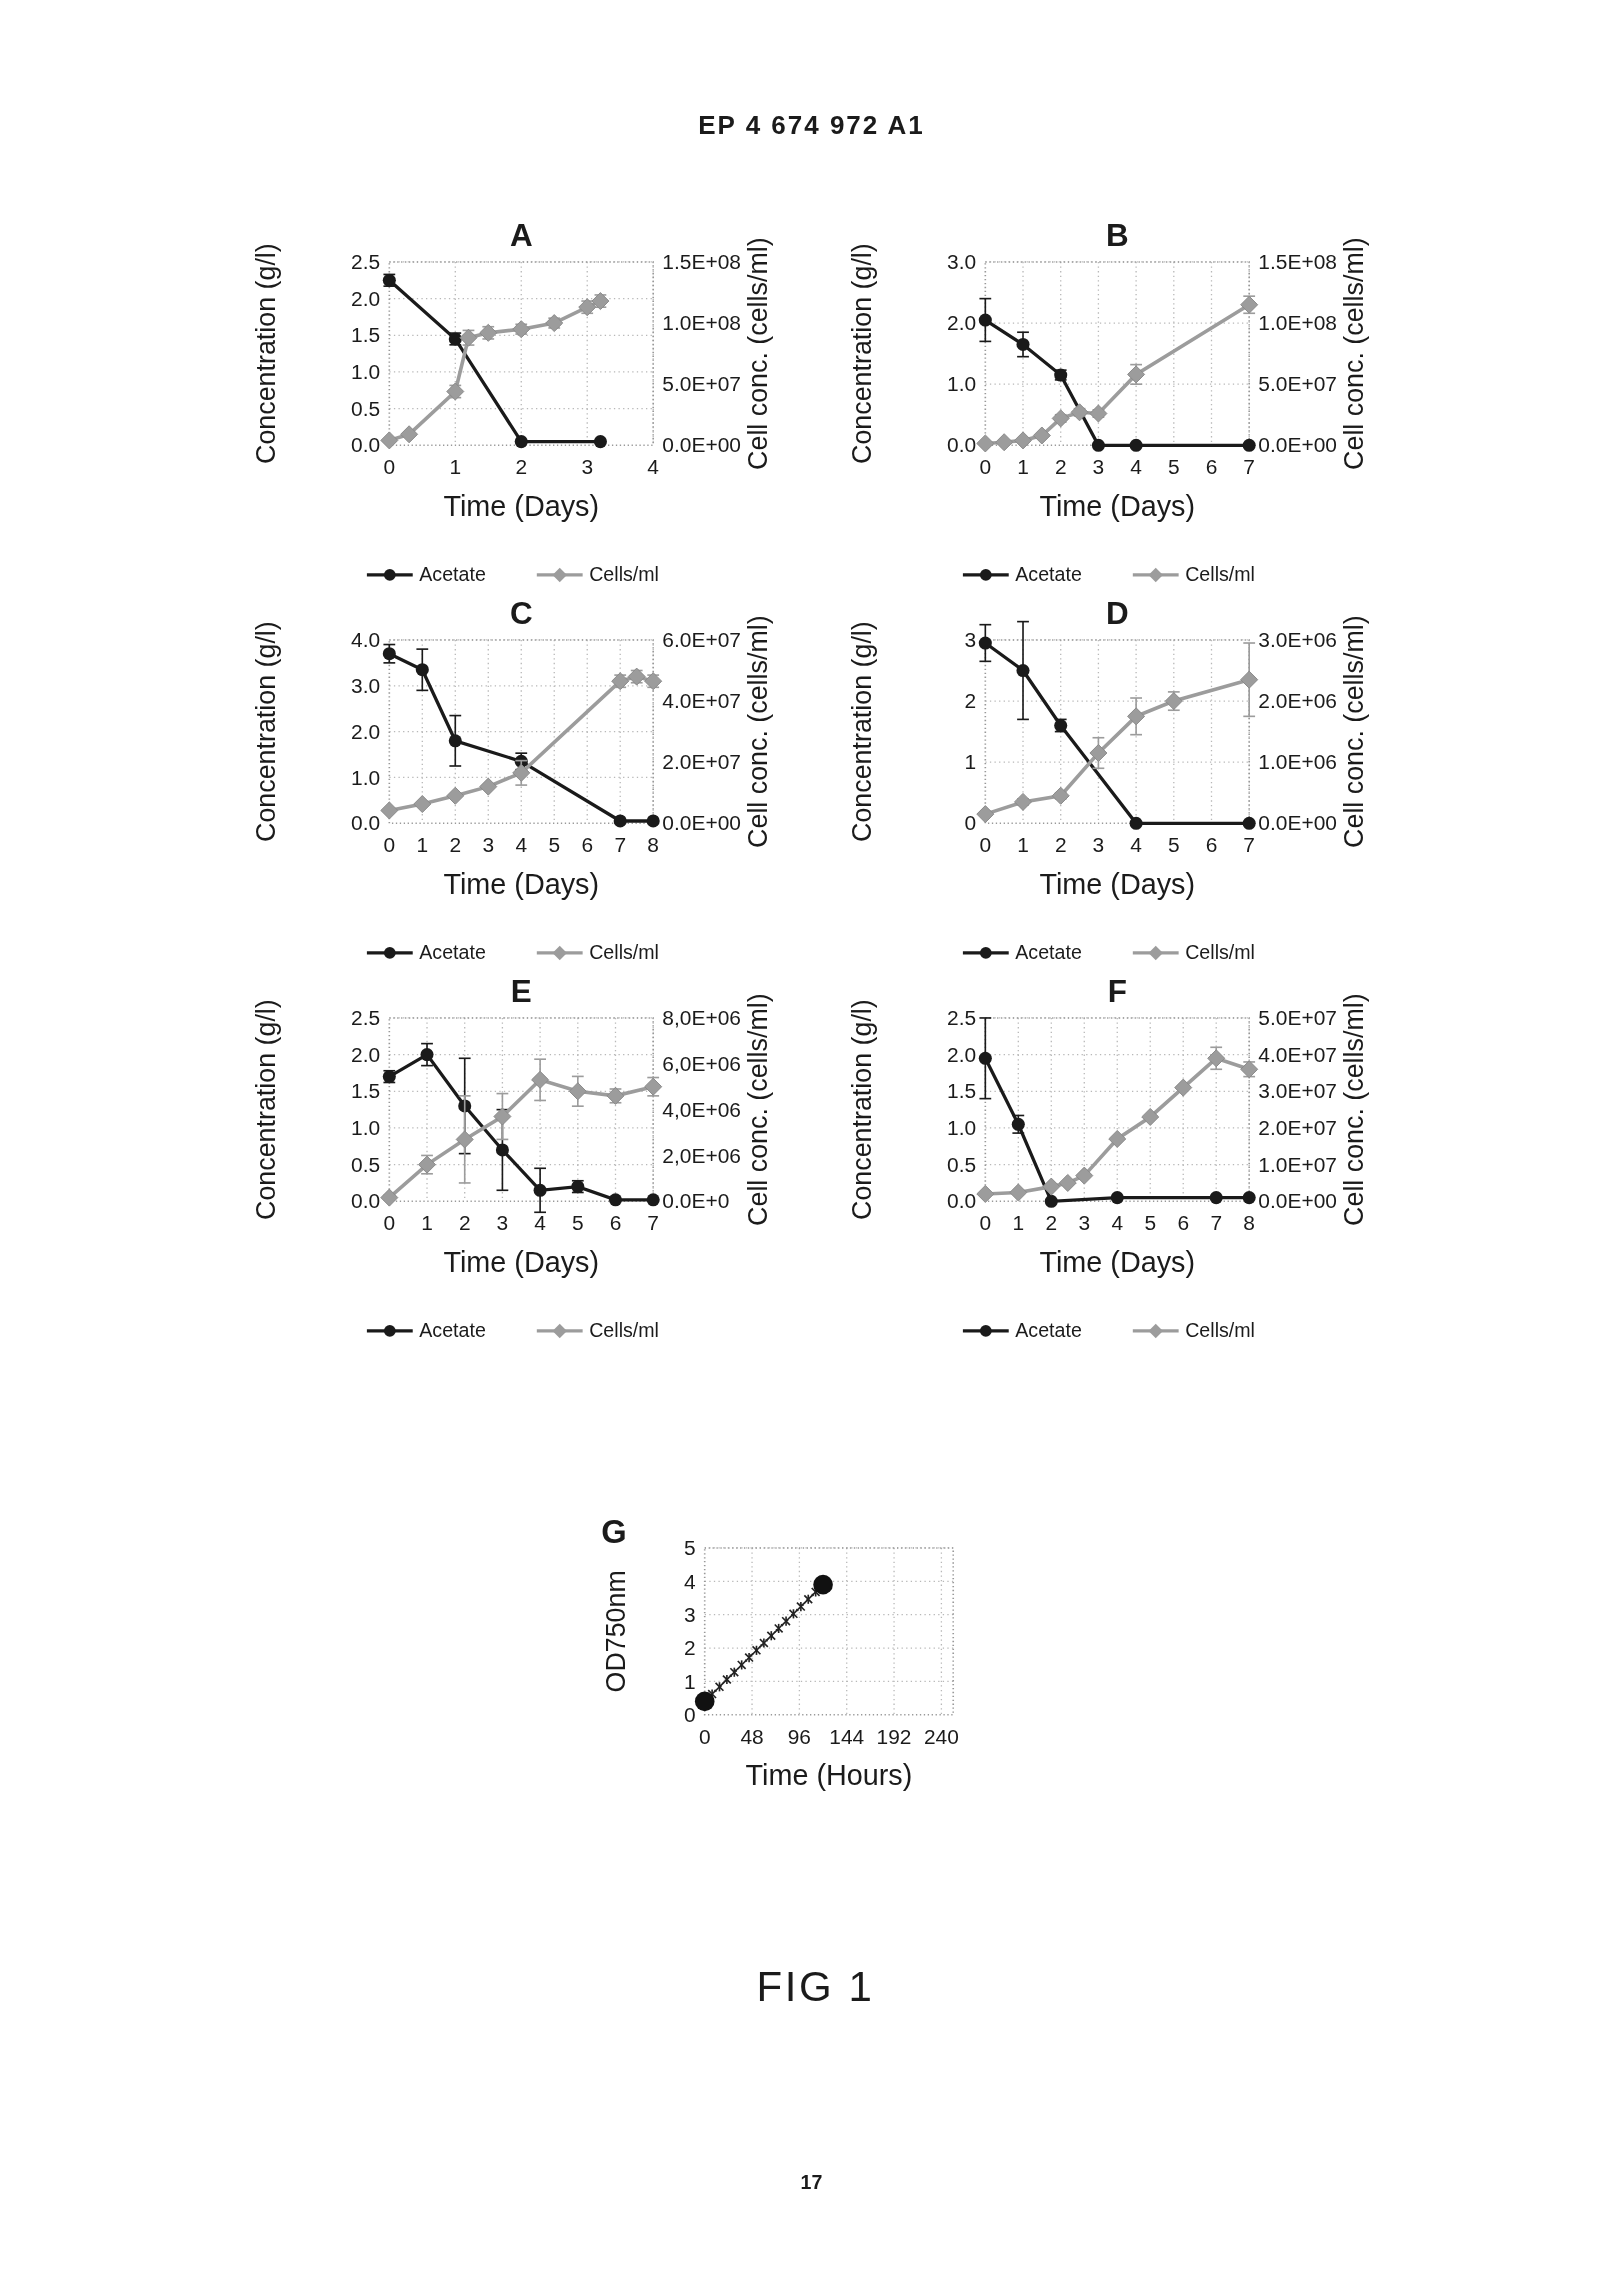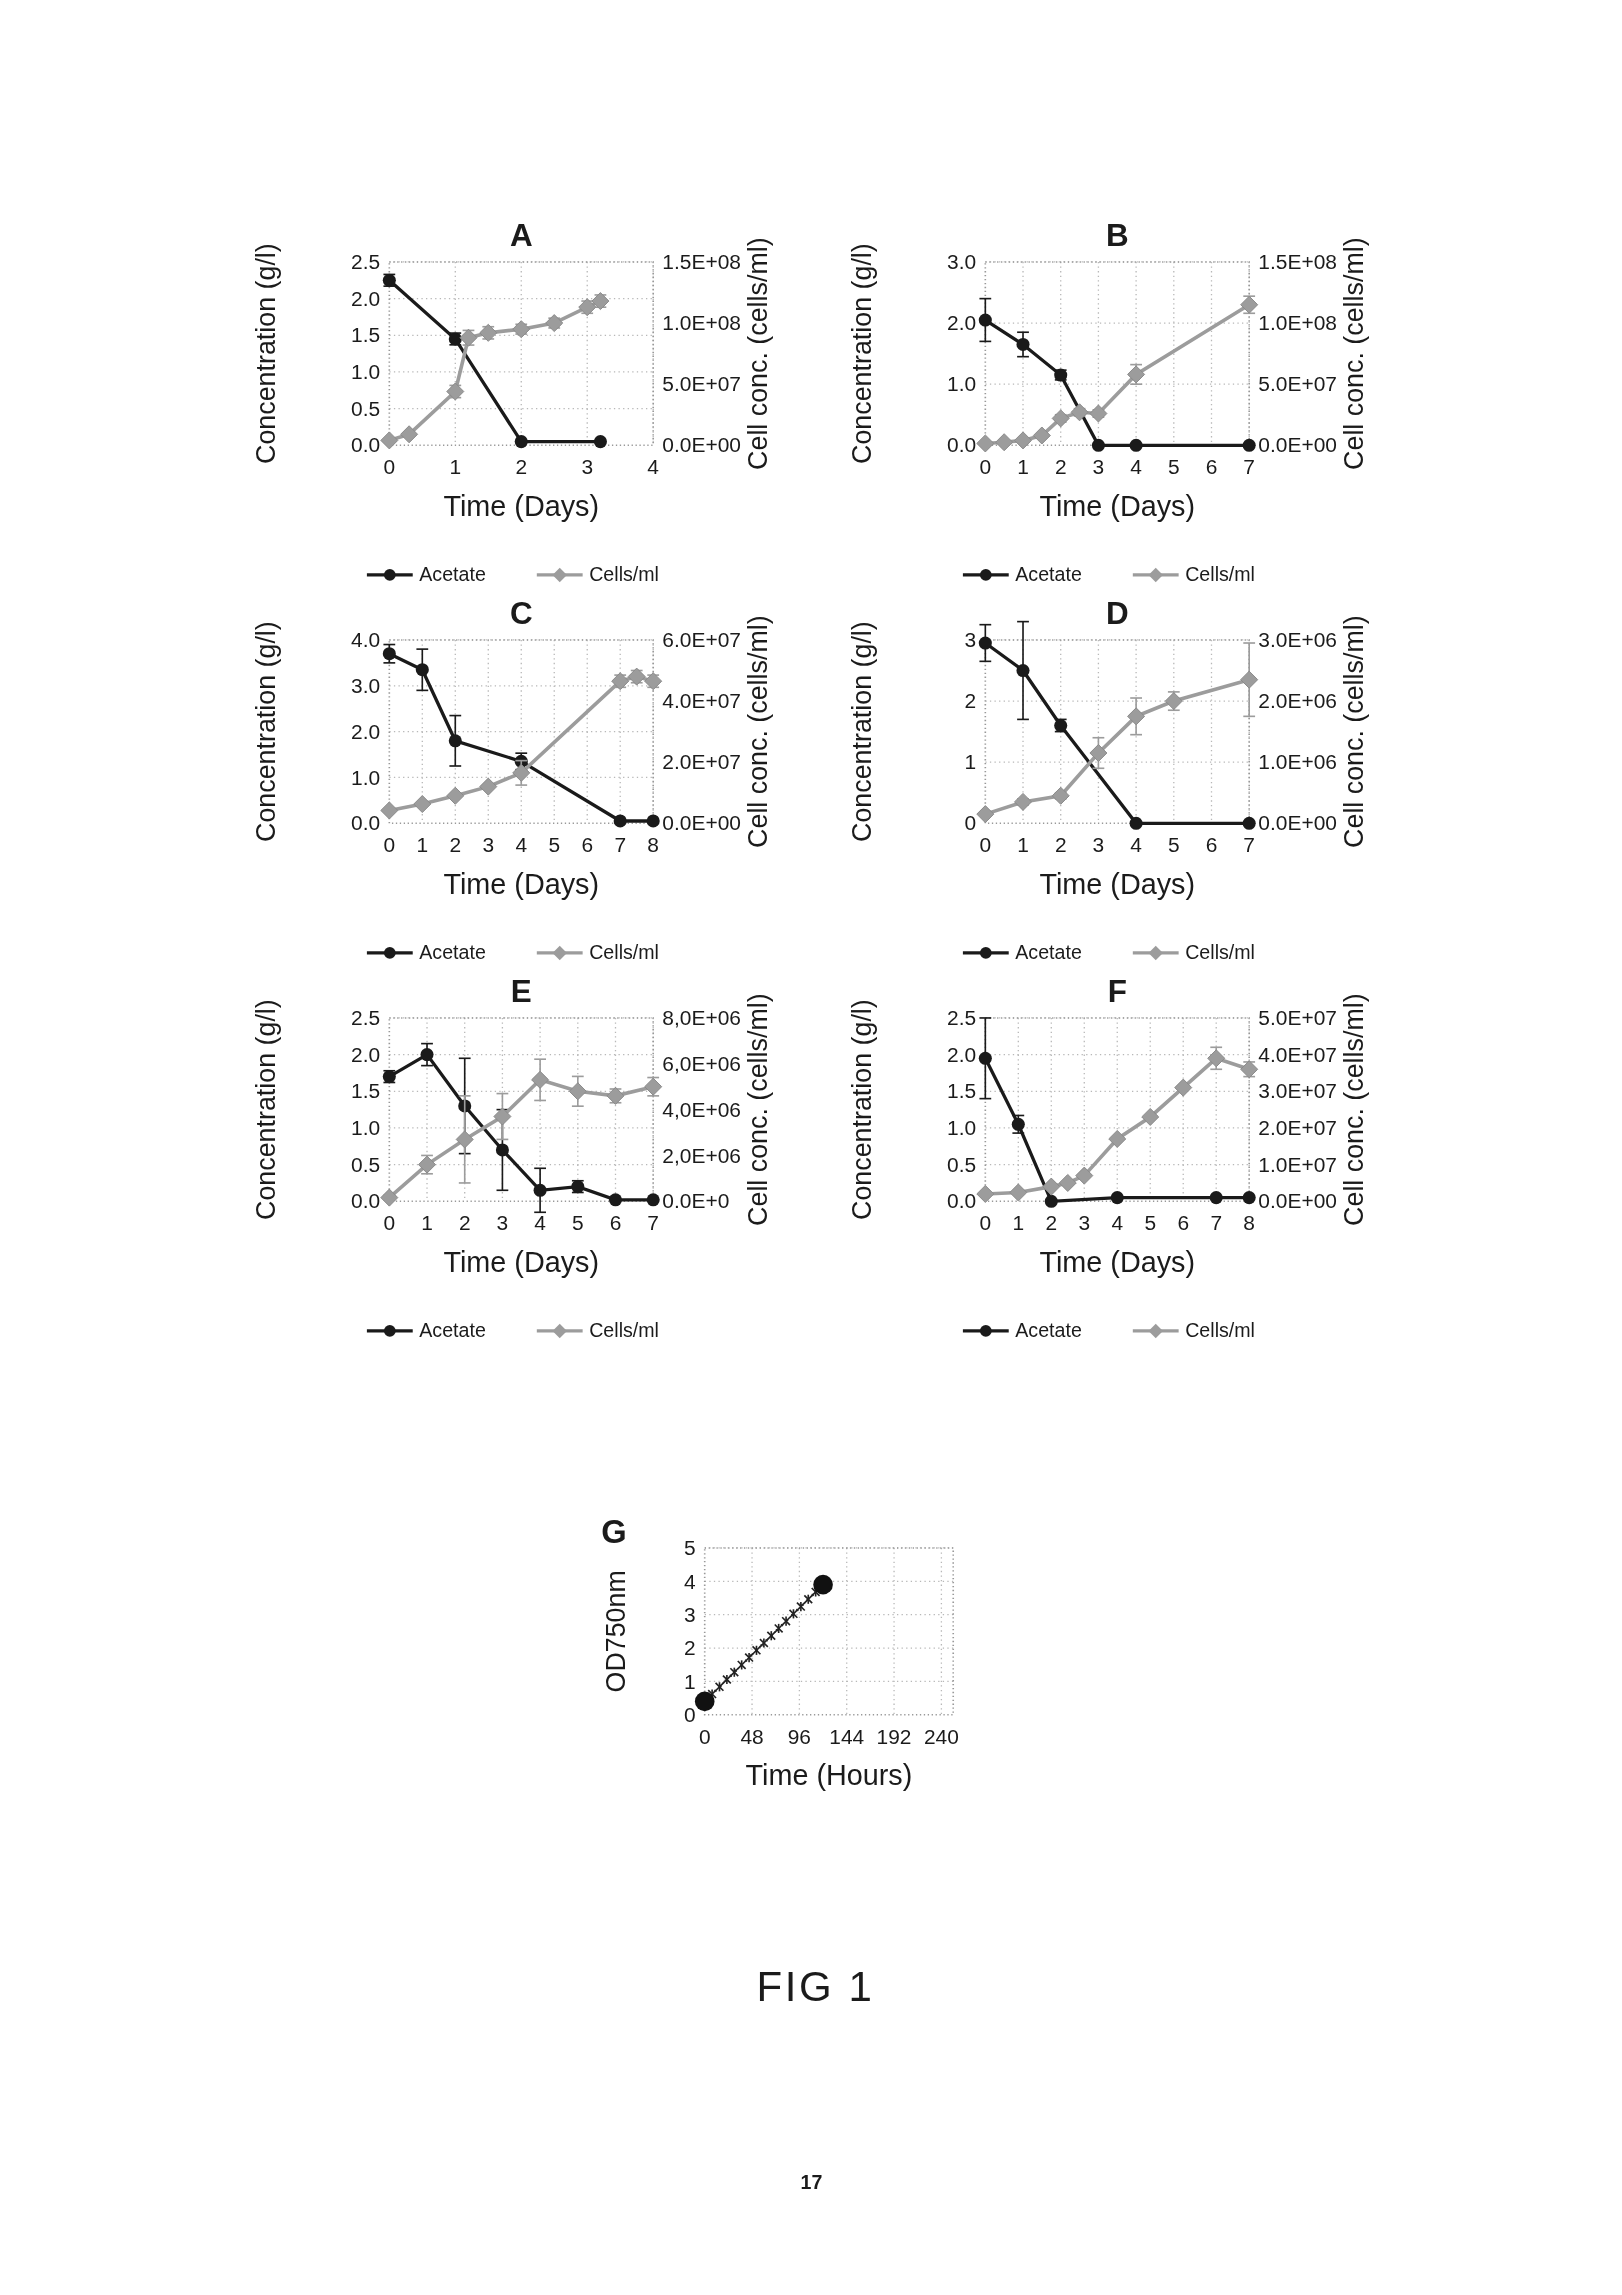--- a/index.html
+++ b/index.html
@@ -21,20 +21,21 @@
   .pagenum{
     position:absolute;top:2171px;left:0;width:100%;text-align:center;
     font-size:19.6px;font-weight:bold;
   }
   svg text{font-family:"Liberation Sans", sans-serif;fill:#1b1b1b;}
 </style>
 </head>
 <body>
 
 <div class="page">
+  <div class="header">EP 4 674 972 A1</div>
   <div id="charts">
       <div class="chart" style="left: 242px; top: 216px;"><svg width="550" height="380" viewBox="0 0 840 580">
           <g stroke="#b8b8b8" stroke-width="2" stroke-dasharray="2 5">
             <line x1="325.75" y1="70" x2="325.75" y2="350"></line>
             <line x1="426.5" y1="70" x2="426.5" y2="350"></line>
             <line x1="527.25" y1="70" x2="527.25" y2="350"></line>
             <line x1="628" y1="70" x2="628" y2="350"></line>
             <line x1="225" y1="294" x2="628" y2="294"></line>
             <line x1="225" y1="238" x2="628" y2="238"></line>
             <line x1="225" y1="182" x2="628" y2="182"></line>

